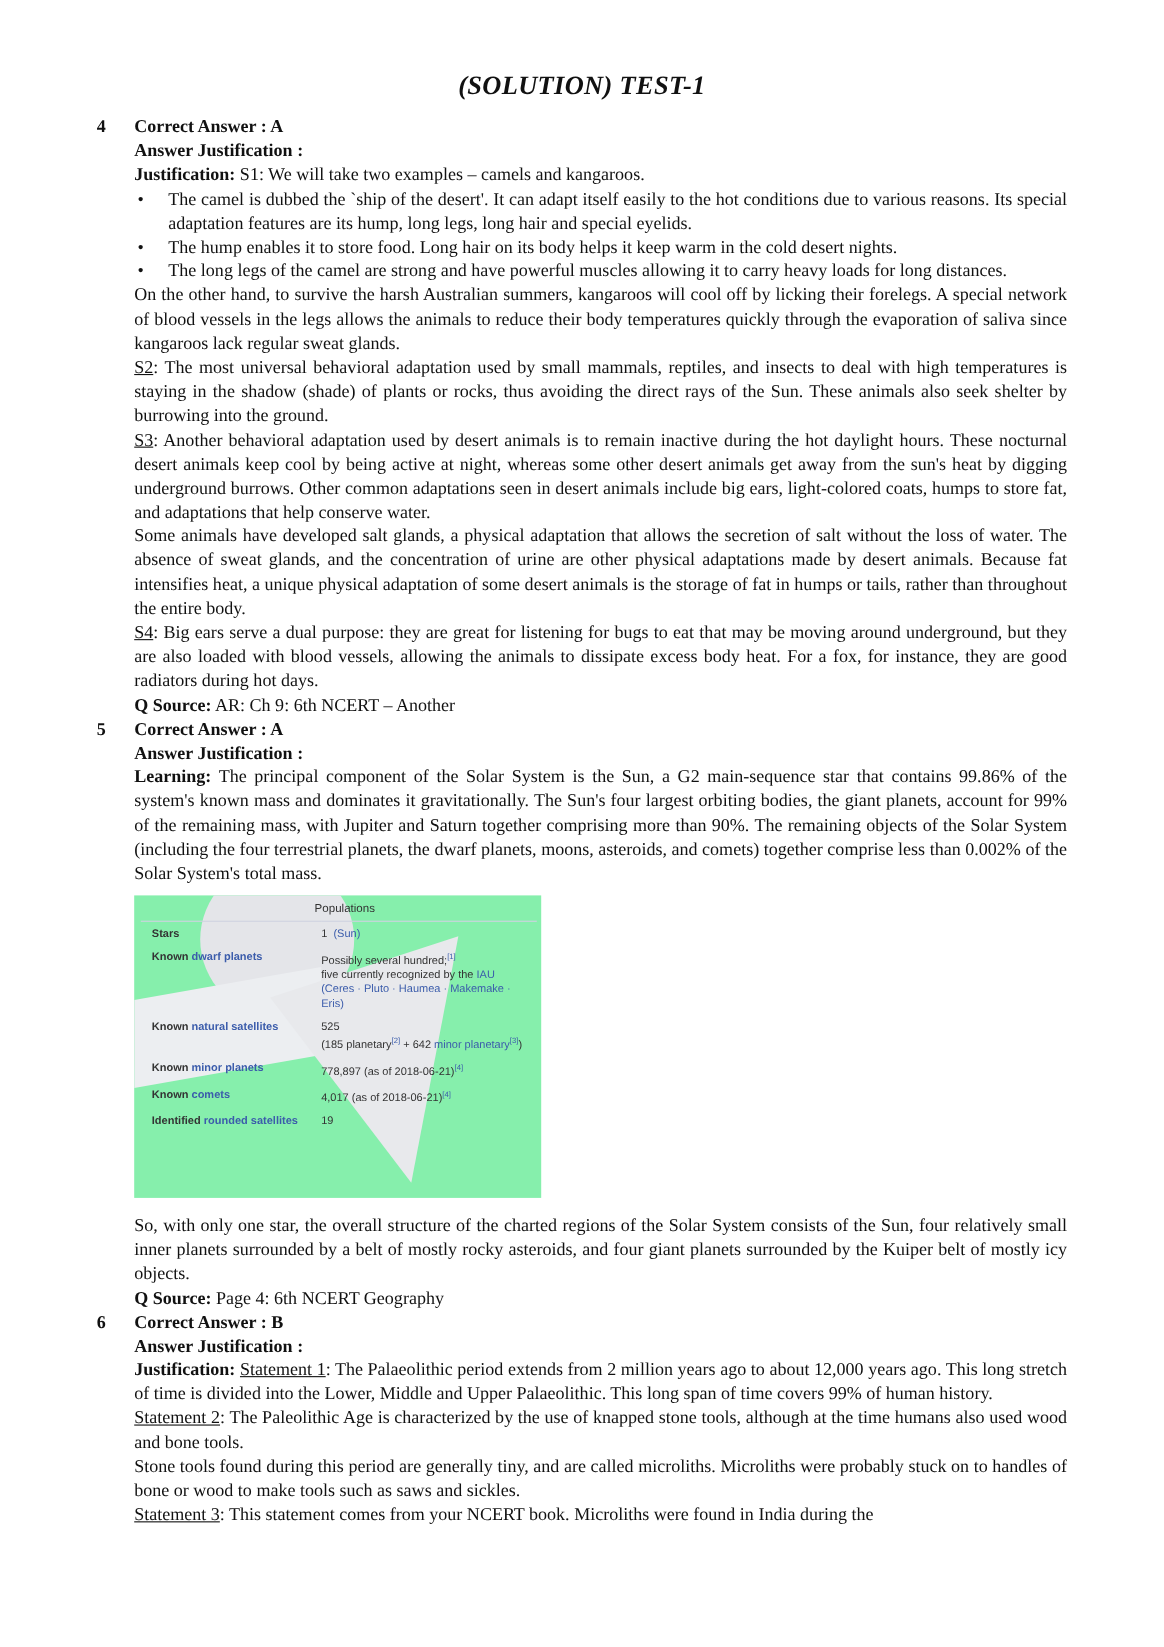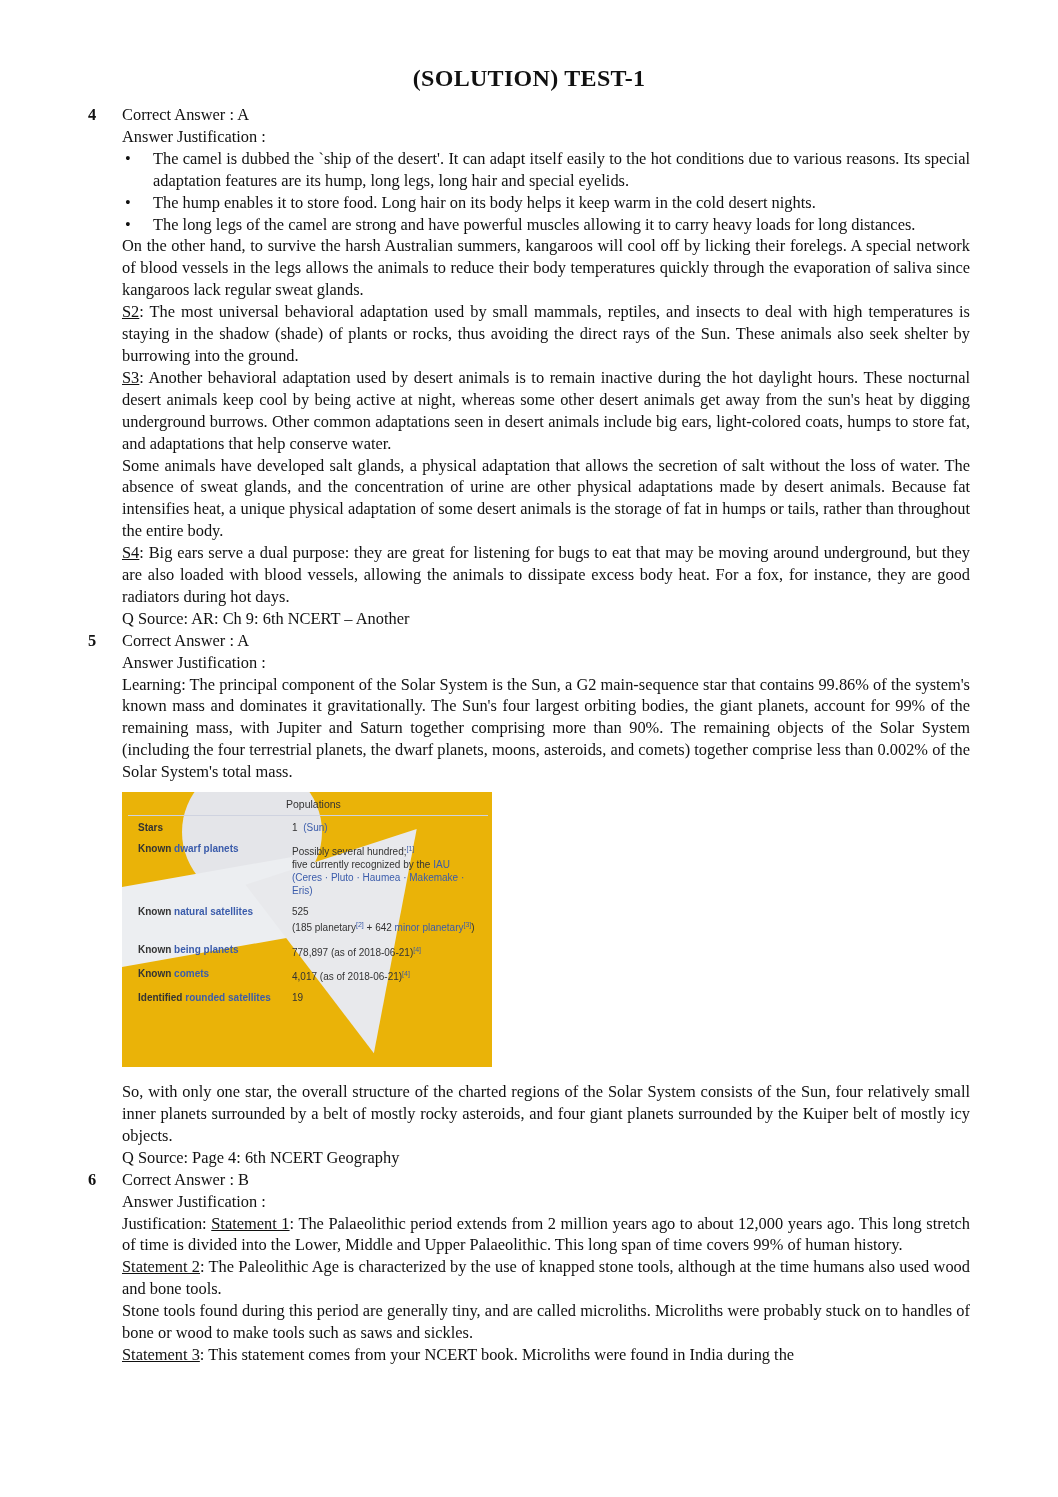--- a/index.html
+++ b/index.html
@@ -3,33 +3,33 @@
 <meta charset="utf-8">
 <style>
   html, body { margin: 0; padding: 0; background: #ffffff; }
   body {
     width: 1058px; height: 1497px; position: relative; overflow: hidden;
     font-family: "Liberation Serif", "DejaVu Serif", serif;
     color: #111; font-size: 16.4px; line-height: 21.9px;
   }
   .title {
     position: absolute; top: 63px; left: 0; width: 1058px; text-align: center;
-    font-weight: bold; font-size: 24px; line-height: 30px; letter-spacing: 0.3px;
+    font-weight: bold; font-size: 24px; line-height: 30px; letter-spacing: 0.3px; font-style: italic;
   }
   .content { position: absolute; top: 104px; left: 88px; width: 882px; }
   .q { position: relative; padding-left: 34px; }
   .qnum { position: absolute; left: 0; top: 0; font-weight: bold; }
-  .b { font-weight: normal; }
+  .b { font-weight: bold; }
   .u { text-decoration: underline; }
   p { margin: 0; text-align: justify; }
   ul { margin: 0; padding: 0; list-style: none; }
   ul li { position: relative; padding-left: 31px; text-align: justify; }
   ul li .bullet { position: absolute; left: 3px; top: 0; }
   .pop-wrap { margin: 9px 0 14px 0; width: 370px; height: 275px; position: relative; overflow: hidden;
-    background: #eab308; }
+    background: #86efac; }
   .pop-wrap .wm1 { position: absolute; left: 60px; top: -30px; width: 140px; height: 140px; border-radius: 50%; background: #e4e5e9; }
   .pop-wrap .wm2 { position: absolute; left: 150px; top: 60px; width: 0; height: 0;
     border-left: 70px solid transparent; border-right: 110px solid transparent; border-top: 200px solid #e8e9ec; transform: rotate(-18deg); }
   .pop-wrap .wm3 { position: absolute; left: 0; top: 80px; width: 170px; height: 80px; background: #eceef1; transform: skewY(-10deg); }
   table.pop { position: relative; border-collapse: collapse; width: 360px; margin-left: 6px;
     font-family: "Liberation Sans", "DejaVu Sans", sans-serif; font-size: 10px; line-height: 13px; color: #333; }
   table.pop th { font-weight: normal; text-align: left; padding: 6px 0 4px 158px; border-bottom: 1px solid #cfd3e0; font-size: 10.5px; }
   table.pop td { vertical-align: top; padding: 5px 4px 3px 0; }
   table.pop td.k { font-weight: bold; width: 150px; padding-left: 10px; }
   table.pop .lnk { color: #3b5cab; }
@@ -39,20 +39,21 @@
 <body>
 
 <div class="title">(SOLUTION)  TEST-1</div>
 
 <div class="content">
 
   <div class="q">
     <span class="qnum">4</span>
     <p class="b">Correct Answer : A</p>
     <p class="b">Answer Justification :</p>
+    <p><span class="b">Justification:</span><span> S1: We will take two examples – camels and kangaroos.</span></p>
     <ul>
       <li><span class="bullet">•</span><span>The camel is dubbed the `ship of the desert'. It can adapt itself easily to the hot conditions due to various reasons. Its special adaptation features are its hump, long legs, long hair and special eyelids.</span></li>
       <li><span class="bullet">•</span><span>The hump enables it to store food. Long hair on its body helps it keep warm in the cold desert nights.</span></li>
       <li><span class="bullet">•</span><span>The long legs of the camel are strong and have powerful muscles allowing it to carry heavy loads for long distances.</span></li>
     </ul>
     <p>On the other hand, to survive the harsh Australian summers, kangaroos will cool off by licking their forelegs. A special network of blood vessels in the legs allows the animals to reduce their body temperatures quickly through the evaporation of saliva since kangaroos lack regular sweat glands.</p>
     <p><span class="u">S2</span><span>: The most universal behavioral adaptation used by small mammals, reptiles, and insects to deal with high temperatures is staying in the shadow (shade) of plants or rocks, thus avoiding the direct rays of the Sun. These animals also seek shelter by burrowing into the ground.</span></p>
     <p><span class="u">S3</span><span>: Another behavioral adaptation used by desert animals is to remain inactive during the hot daylight hours. These nocturnal desert animals keep cool by being active at night, whereas some other desert animals get away from the sun's heat by digging underground burrows. Other common adaptations seen in desert animals include big ears, light-colored coats, humps to store fat, and adaptations that help conserve water.</span></p>
     <p>Some animals have developed salt glands, a physical adaptation that allows the secretion of salt without the loss of water. The absence of sweat glands, and the concentration of urine are other physical adaptations made by desert animals. Because fat intensifies heat, a unique physical adaptation of some desert animals is the storage of fat in humps or tails, rather than throughout the entire body.</p>
     <p><span class="u">S4</span><span>: Big ears serve a dual purpose: they are great for listening for bugs to eat that may be moving around underground, but they are also loaded with blood vessels, allowing the animals to dissipate excess body heat. For a fox, for instance, they are good radiators during hot days.</span></p>
@@ -80,21 +81,21 @@
         </tr>
         <tr>
           <td class="k"><span>Known </span><span class="lnk">dwarf planets</span></td>
           <td><span>Possibly several hundred;</span><sup>[1]</sup><br><span>five currently recognized by the </span><span class="lnk">IAU</span><br><span class="lnk">(Ceres · Pluto · Haumea · Makemake · Eris)</span></td>
         </tr>
         <tr>
           <td class="k"><span>Known </span><span class="lnk">natural satellites</span></td>
           <td><span>525</span><br><span>(185 planetary</span><sup>[2]</sup><span> + 642 </span><span class="lnk">minor planetary</span><sup>[3]</sup><span>)</span></td>
         </tr>
         <tr>
-          <td class="k"><span>Known </span><span class="lnk">being planets</span></td>
+          <td class="k"><span>Known </span><span class="lnk">minor planets</span></td>
           <td><span>778,897</span><span> (as of 2018-06-21)</span><sup>[4]</sup></td>
         </tr>
         <tr>
           <td class="k"><span>Known </span><span class="lnk">comets</span></td>
           <td><span>4,017</span><span> (as of 2018-06-21)</span><sup>[4]</sup></td>
         </tr>
         <tr>
           <td class="k"><span>Identified </span><span class="lnk">rounded satellites</span></td>
           <td><span>19</span></td>
         </tr>

